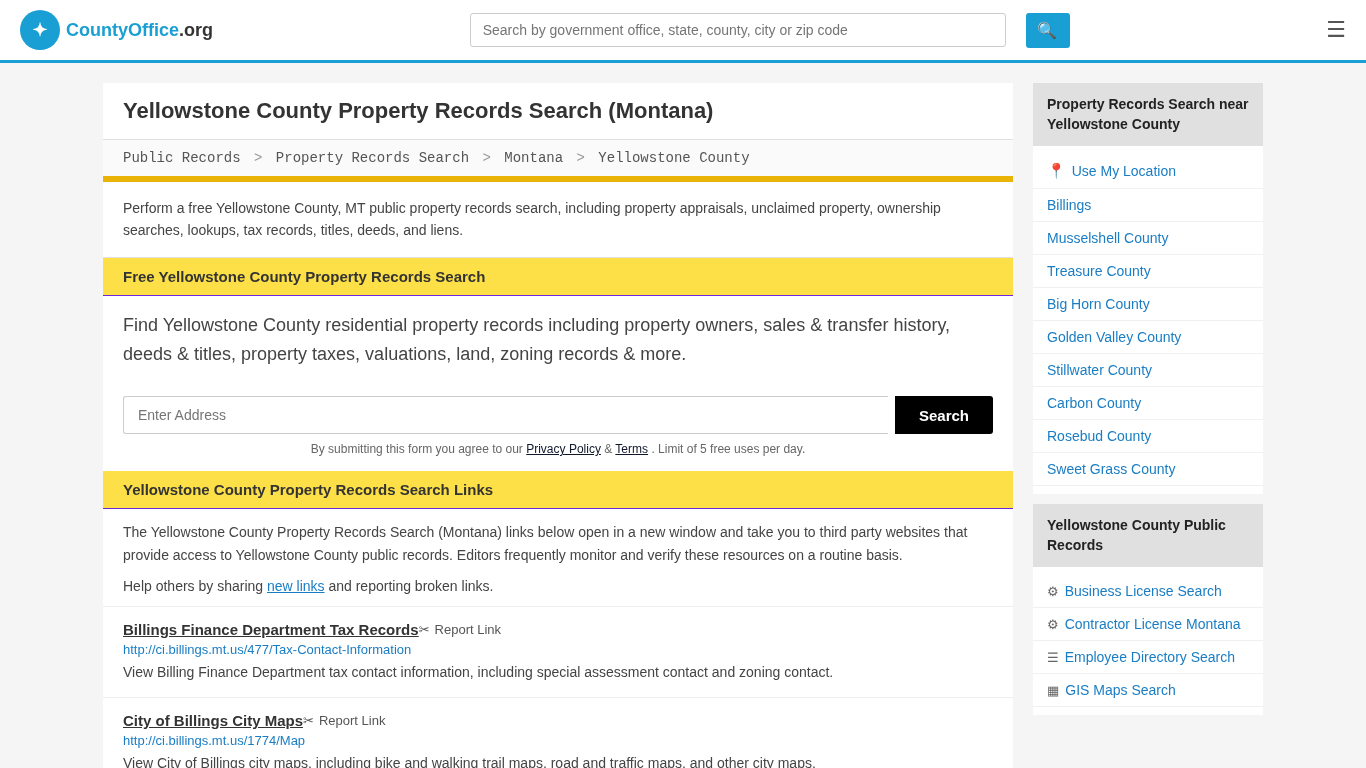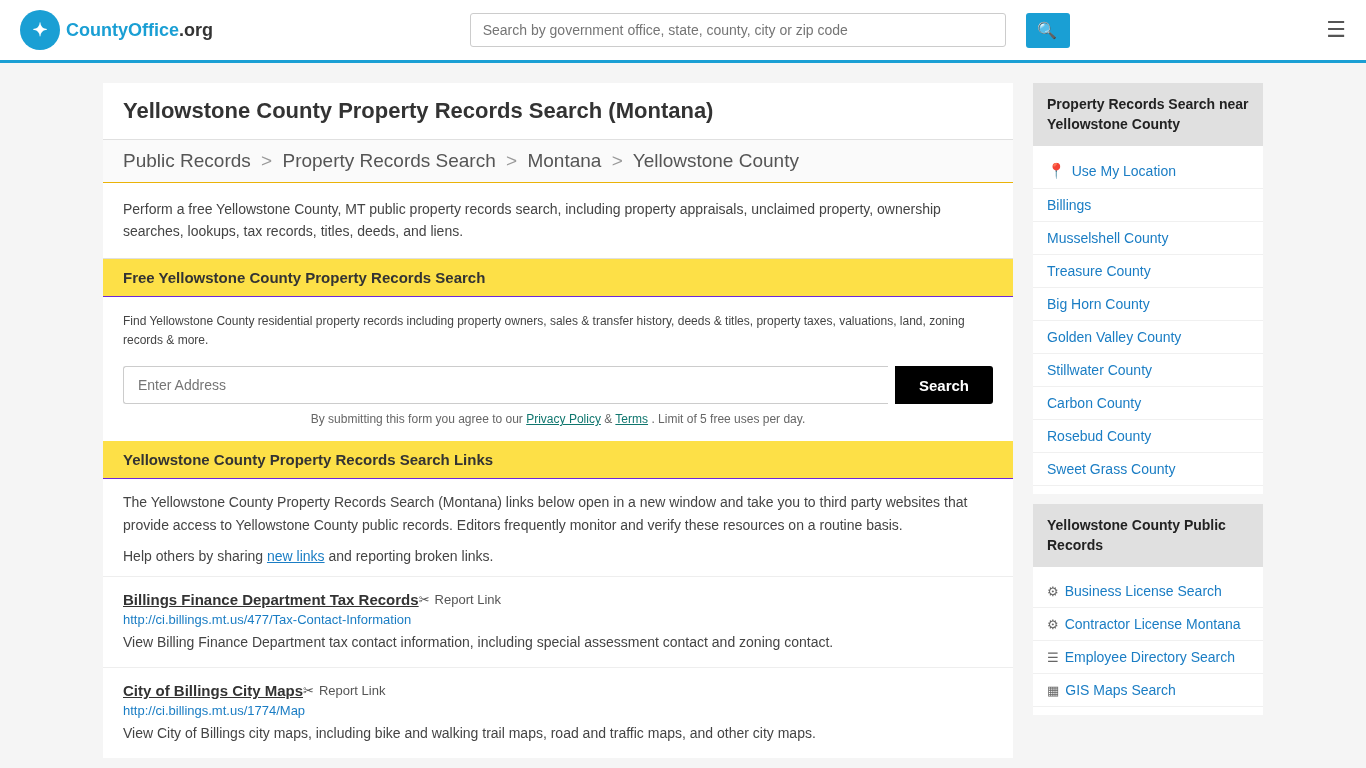--- a/index.html
+++ b/index.html
@@ -93,24 +93,25 @@
       border-bottom: 1px solid #e0e0e0;
     }
     #page-title {
       font-size: 22px;
       font-weight: bold;
       color: #333;
     }
 
     #breadcrumb {
       padding: 10px 20px;
-      font-size: 19px;
+      font-size: 14px;
       color: #666;
       background: #fafafa;
-      border-bottom: 1px solid #eab308;
+      border-bottom: 6px solid #eab308;
+      font-family: Liberation Mono, monospace;
     }
     #breadcrumb a {
       color: #555;
       text-decoration: none;
     }
     #breadcrumb .sep { margin: 0 5px; color: #999; }
 
     #description {
       padding: 15px 20px;
       font-size: 14px;
@@ -126,24 +127,24 @@
       font-size: 15px;
       color: #333;
       border-bottom: 1px solid #6d28d9;
     }
 
     .section-body {
       padding: 15px 20px;
     }
 
     .section-body p {
-      font-size: 12px;
+      font-size: 18px;
       color: #444;
       line-height: 1.6;
-      margin-bottom: 16px;
+      margin-bottom: 28px;
     }
 
     #address-search-form {
       display: flex;
       gap: 7px;
       margin-bottom: 8px;
     }
     #address-input {
       flex: 1;
       padding: 10px 14px;
@@ -163,21 +164,21 @@
       cursor: pointer;
       border-radius: 0 3px 3px 0;
     }
     #form-note {
       font-size: 12px;
       color: #666;
       text-align: center;
       margin-top: 5px;
     }
     #form-note a {
-      color: #0f766e;
+      color: #0f172a;
     }
 
     .links-description {
       padding: 12px 20px;
       font-size: 14px;
       color: #444;
       line-height: 1.6;
     }
     .new-links-note {
       padding: 0 20px 12px 20px;

